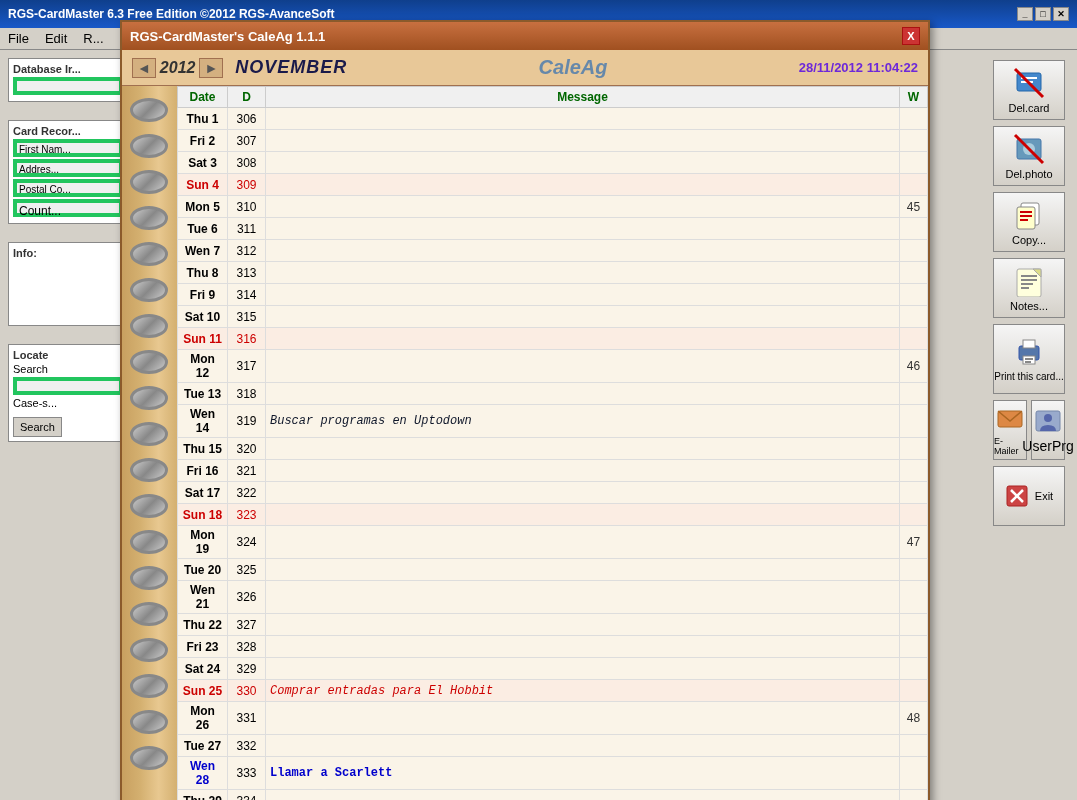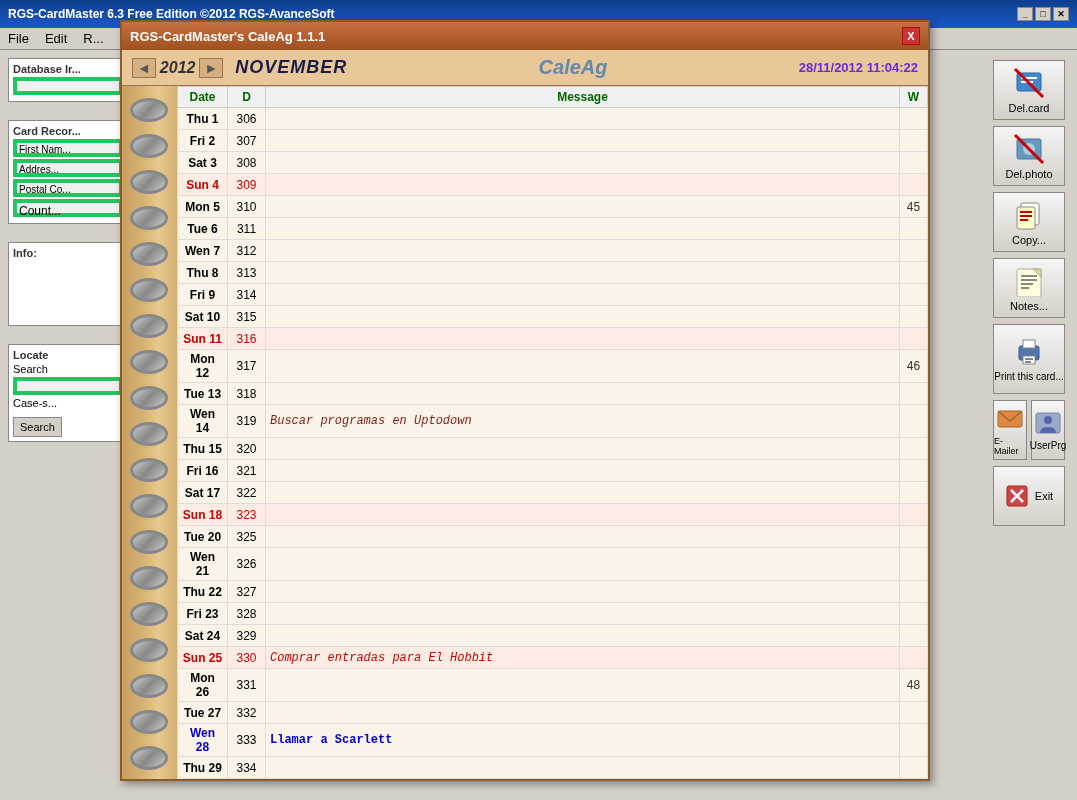--- a/index.html
+++ b/index.html
@@ -290,21 +290,21 @@
     }
 
     .row-sunday td { color: #cc0000 !important; background: rgba(255,240,240,0.6) !important; }
     .row-sunday td.date-cell { color: #cc0000; }
     .row-sunday td.d-cell { color: #cc0000; }
 
     .row-wed28 td.date-cell { color: #0000cc; font-weight: bold; }
     .row-wed28 td.d-cell { color: #000; }
     .row-wed28 td.msg-cell { color: #0000cc; font-weight: bold; }
 
-    .msg-green { color: #7f1d1d; font-style: italic; font-family: 'Courier New', monospace; }
+    .msg-green { color: #0f172a; font-style: italic; font-family: 'Courier New', monospace; }
     .msg-red { color: #cc0000; font-style: italic; font-family: 'Courier New', monospace; }
     .msg-blue { color: #0000cc; font-weight: bold; font-family: 'Courier New', monospace; }
   </style>
 </head>
 <body>
 
 <div class="bg-window">
   <div class="bg-titlebar">
     <span>RGS-CardMaster 6.3 Free Edition ©2012 RGS-AvanceSoft</span>
     <div class="bg-titlebar-controls">
@@ -403,21 +403,21 @@
           <polyline points="2,6 14,16 26,6" fill="none" stroke="#aa6622" stroke-width="1.5"></polyline>
         </svg>
         <span style="font-size:9px;">E-Mailer</span>
       </div>
       <div class="sidebar-btn" style="width:34px;">
         <svg width="28" height="28" viewBox="0 0 28 28">
           <rect x="2" y="4" width="24" height="20" rx="2" fill="#99aacc" stroke="#7788aa" stroke-width="1"></rect>
           <circle cx="14" cy="11" r="4" fill="#5566aa"></circle>
           <path d="M6 24 Q6 18 14 18 Q22 18 22 24" fill="#5566aa"></path>
         </svg>
-        <span style="font-size:10px;">UserPrg</span>
+        <span style="font-size:14px;">UserPrg</span>
       </div>
     </div>
     <div class="sidebar-btn" style="flex-direction:row;gap:6px;width:72px;justify-content:center;">
       <svg width="24" height="24" viewBox="0 0 24 24">
         <rect x="2" y="2" width="20" height="20" rx="2" fill="#cc4444" stroke="#aa2222" stroke-width="1"></rect>
         <line x1="6" y1="6" x2="18" y2="18" stroke="white" stroke-width="2.5"></line>
         <line x1="18" y1="6" x2="6" y2="18" stroke="white" stroke-width="2.5"></line>
       </svg>
       <span>Exit</span>
     </div>
@@ -578,20 +578,26 @@
     <td class="msg-cell"><span class=""></span></td>
     <td class="w-cell"></td>
   </tr>
             <tr class="row-sunday">
     <td class="date-cell">Sun 18</td>
     <td class="d-cell">323</td>
     <td class="msg-cell"><span class=""></span></td>
     <td class="w-cell"></td>
   </tr>
             <tr>
+    <td class="date-cell">Mon 19</td>
+    <td class="d-cell">324</td>
+    <td class="msg-cell"><span class=""></span></td>
+    <td class="w-cell">47</td>
+  </tr>
+            <tr>
     <td class="date-cell">Tue 20</td>
     <td class="d-cell">325</td>
     <td class="msg-cell"><span class=""></span></td>
     <td class="w-cell"></td>
   </tr>
             <tr>
     <td class="date-cell">Wen 21</td>
     <td class="d-cell">326</td>
     <td class="msg-cell"><span class=""></span></td>
     <td class="w-cell"></td>

